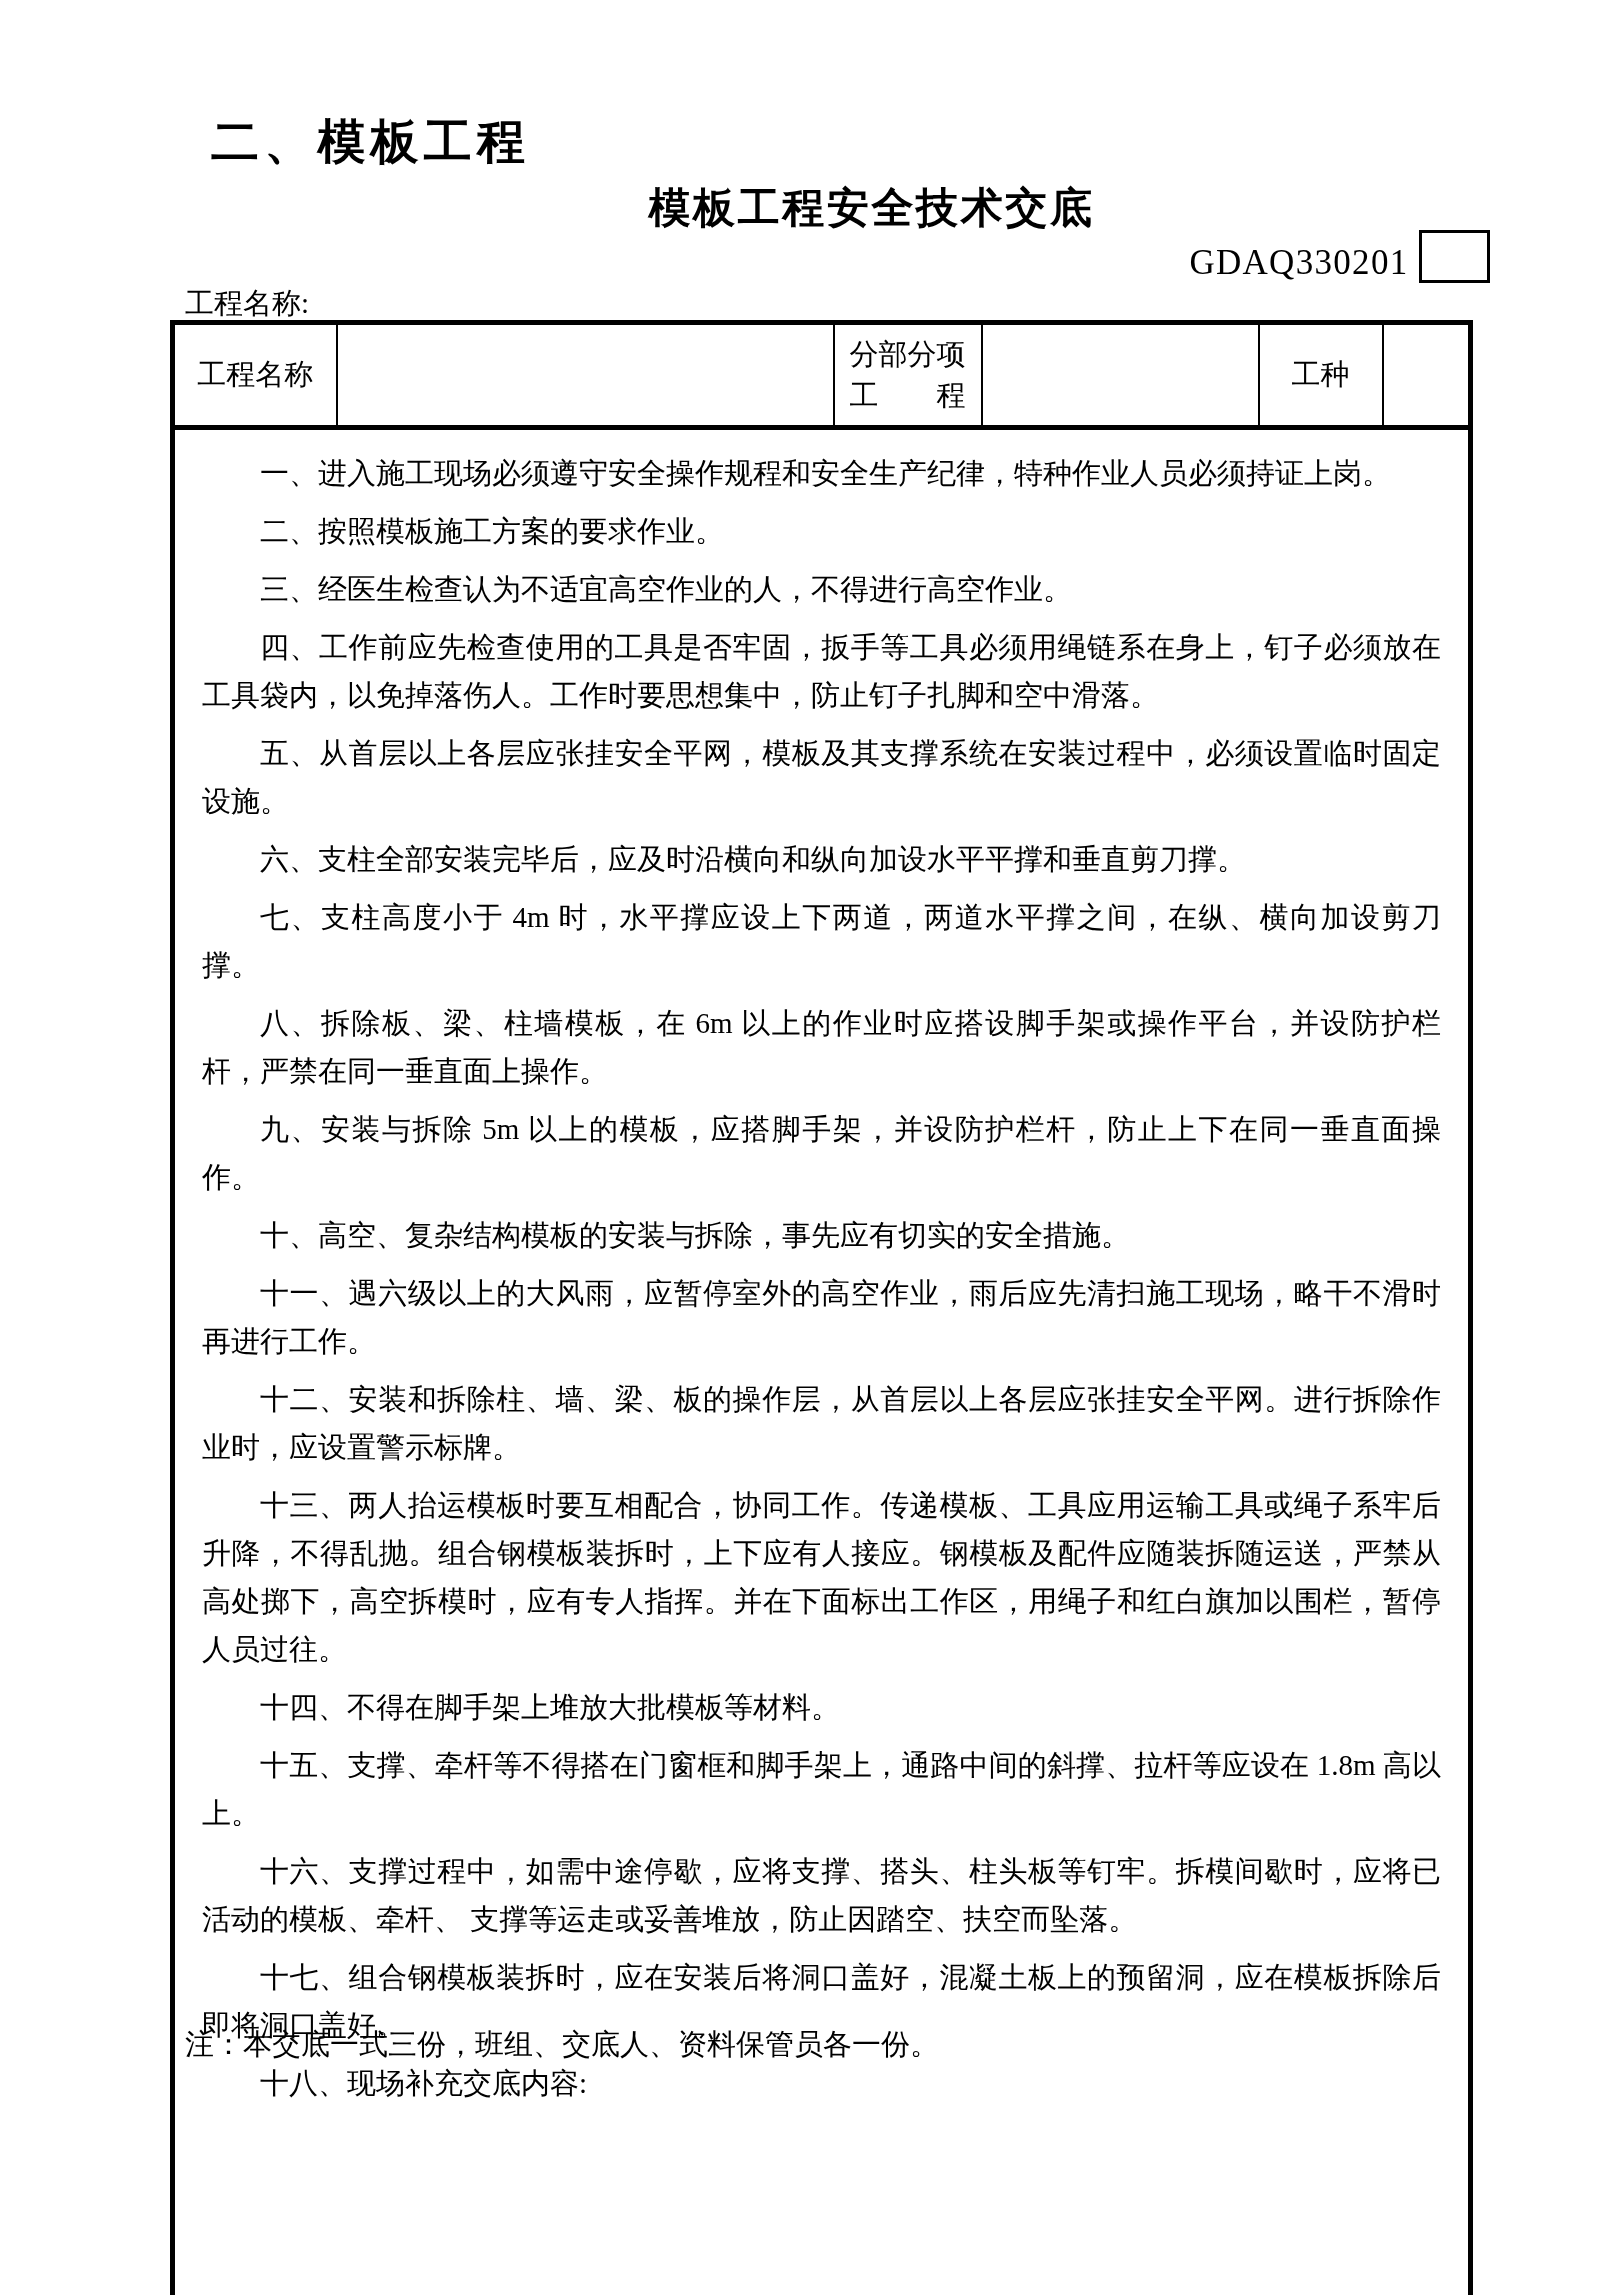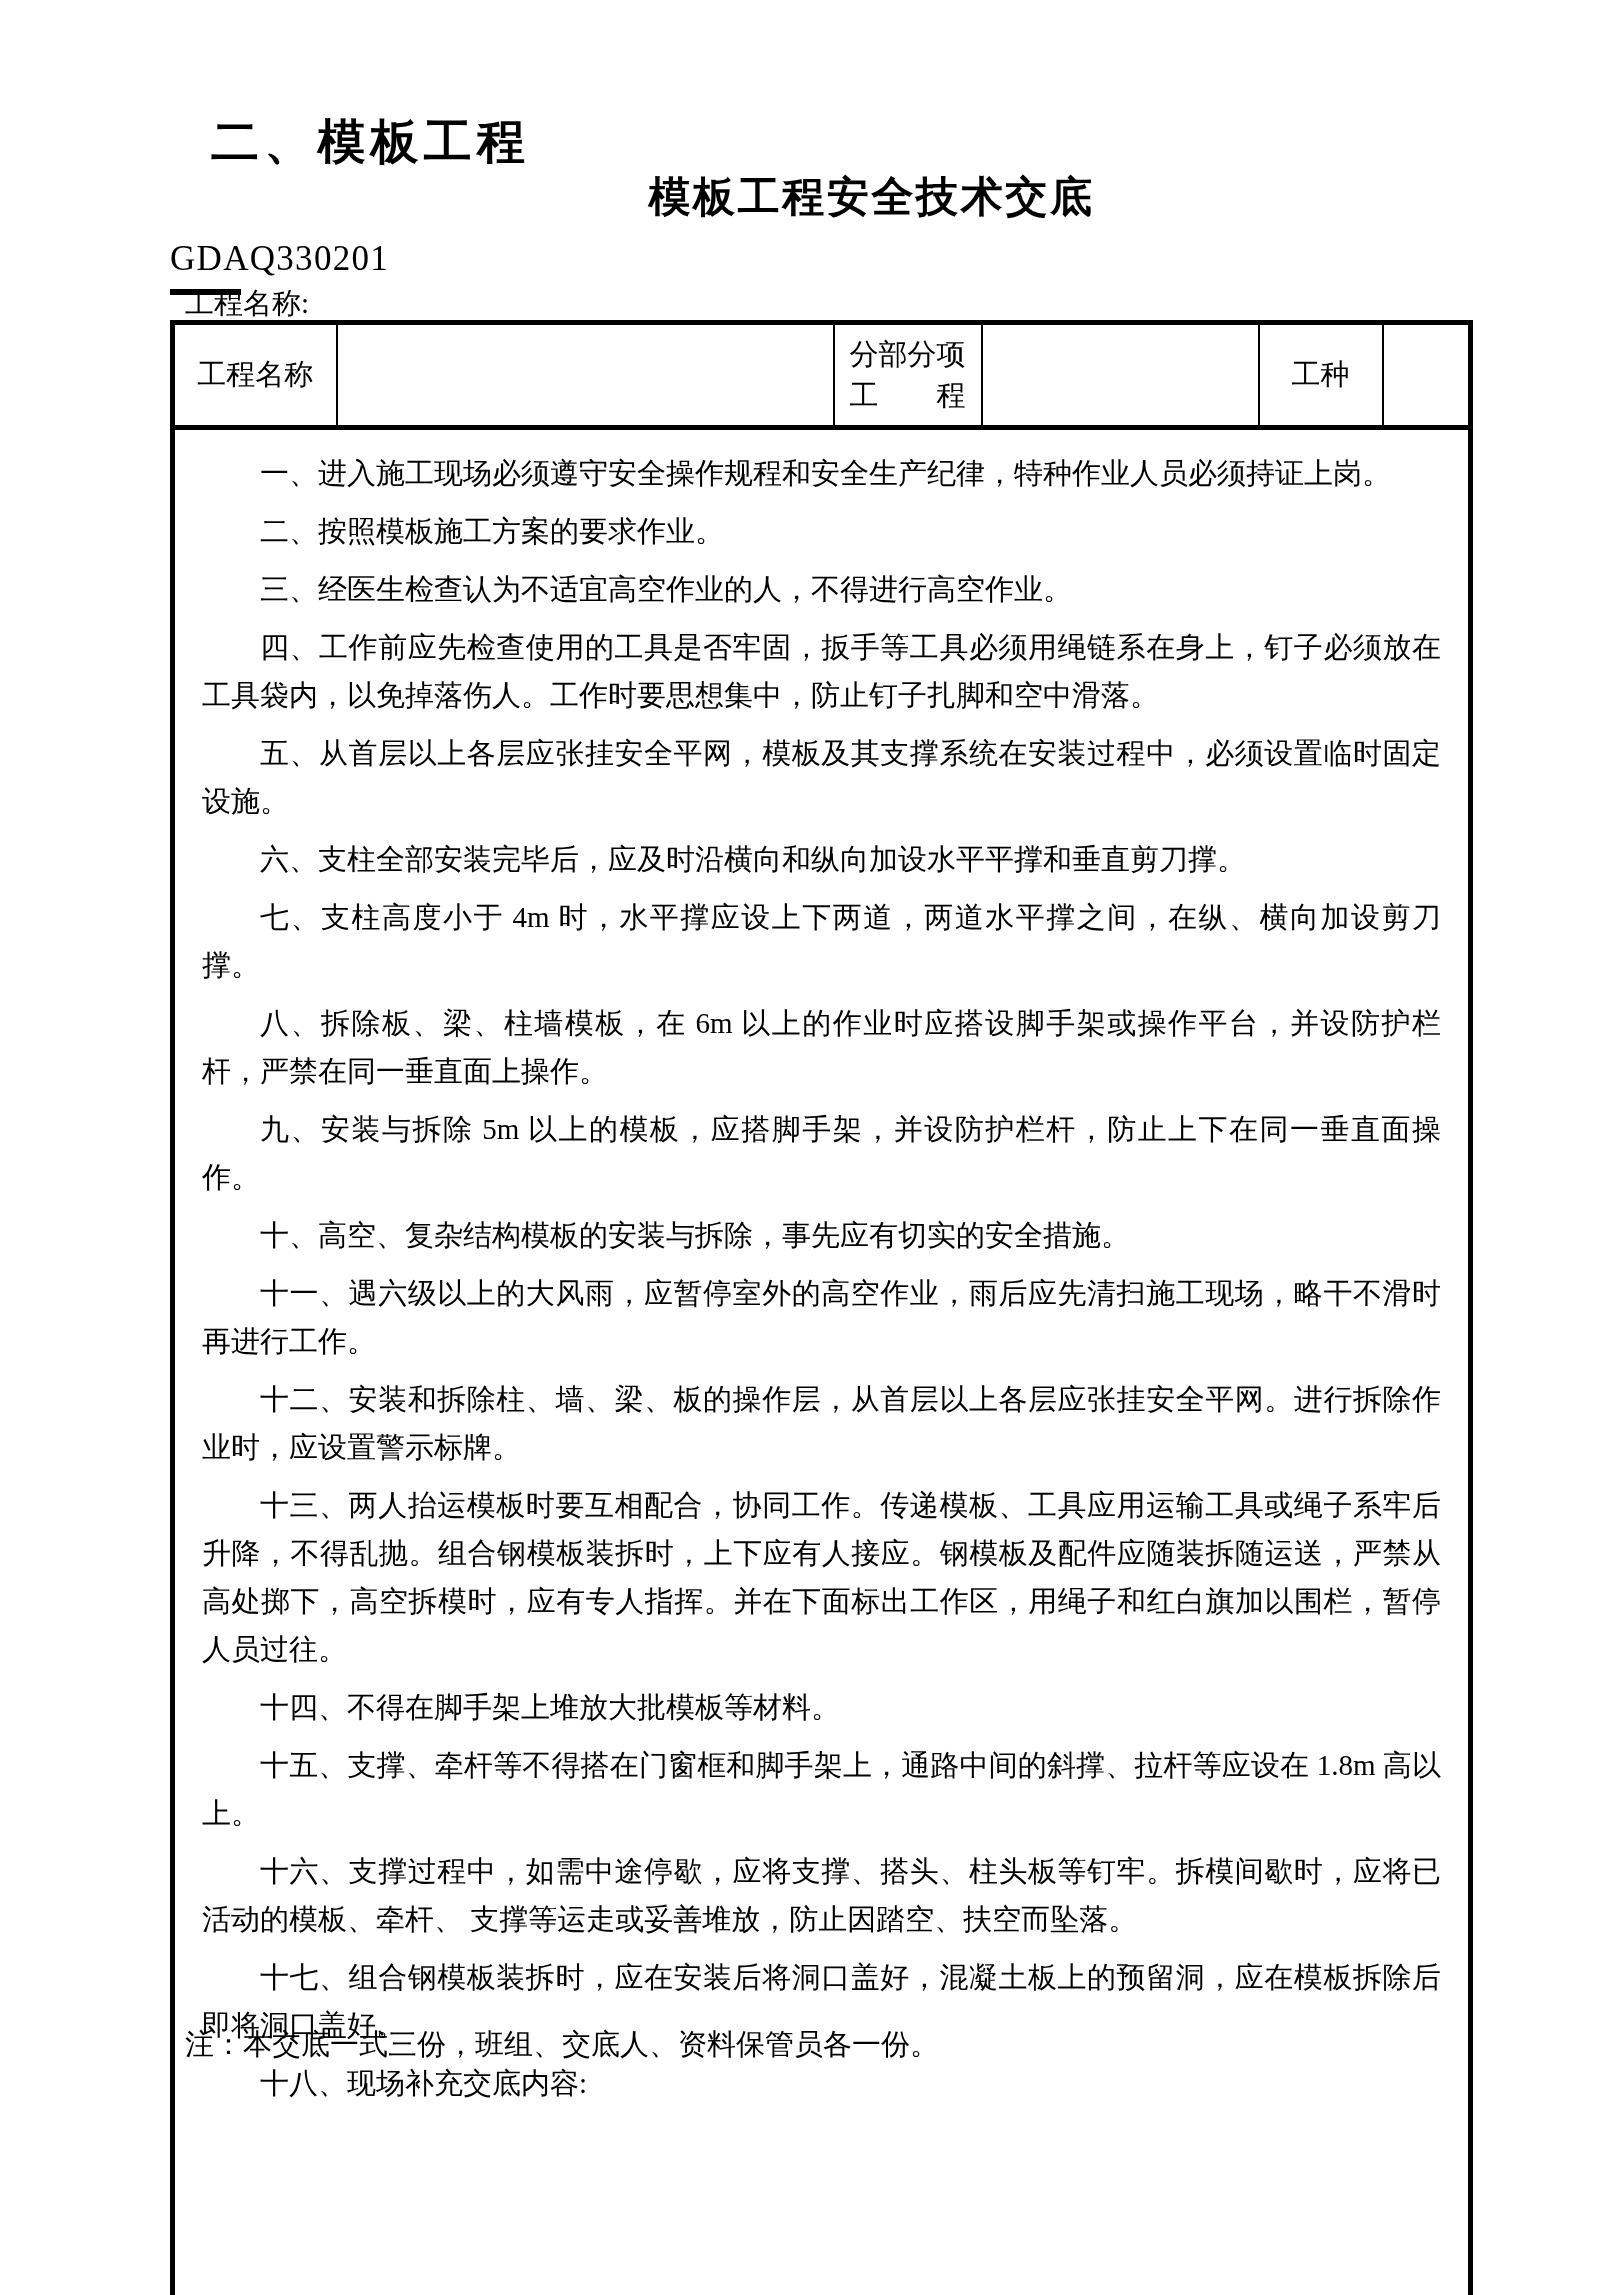--- a/index.html
+++ b/index.html
@@ -8,28 +8,28 @@
     font-family:"Liberation Serif",serif;position:relative;
   }
   .page{position:absolute;inset:0;}
 
   .section-title{
     position:absolute;left:211px;top:110px;
     font-family:Liberation Sans, sans-serif;font-weight:bold;
     font-size:48px;letter-spacing:5.2px;white-space:nowrap;
   }
   .doc-title{
-    position:absolute;left:170px;top:169px;width:1299px;
+    position:absolute;left:170px;top:180px;width:1299px;
     text-align:center;transform:translateX(52px);
     font-family:"Liberation Sans",sans-serif;font-weight:bold;
     font-size:42px;letter-spacing:2.6px;white-space:nowrap;
   }
   .form-code-row{
-    position:absolute;top:240px;left:170px;width:1320px;height:55px;
-    display:flex;justify-content:flex-end;align-items:flex-start;gap:10.5px;flex-direction:column;
+    position:absolute;top:228px;left:170px;width:1320px;height:55px;
+    display:flex;justify-content:flex-end;align-items:flex-end;gap:10.5px;
   }
   .form-code{font-family:"Liberation Serif",serif;font-size:35px;letter-spacing:1.3px;}
   .form-code-box{width:65px;height:47px;border:3.3px solid #000;background:#fff;}
 
   .unit-line{position:absolute;left:185px;top:284px;font-size:29px;}
 
   table.form{
     position:absolute;left:170px;top:320px;width:1299px;
     border-collapse:collapse;table-layout:fixed;
     border:5.2px solid #000;

